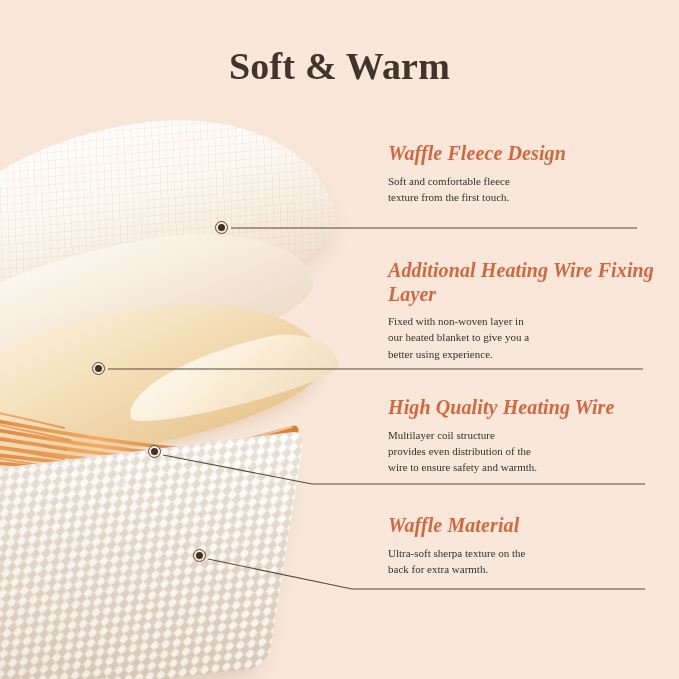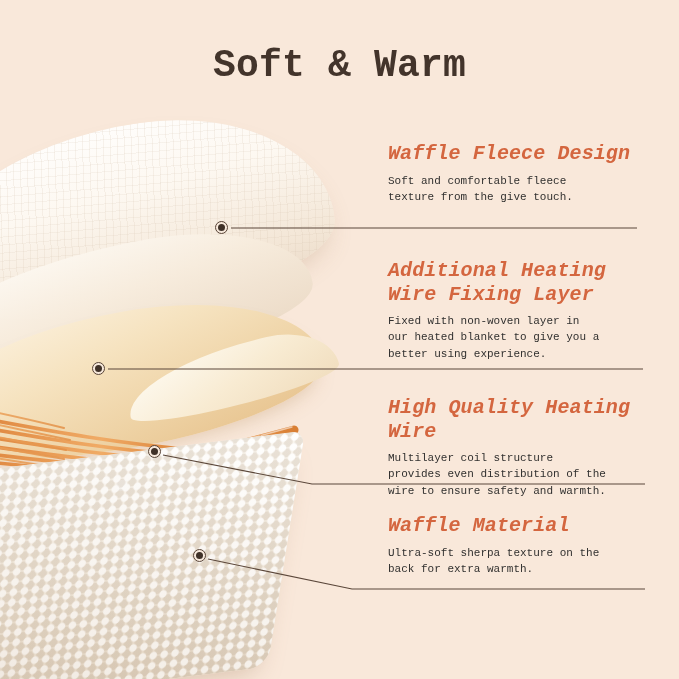--- a/index.html
+++ b/index.html
@@ -6,21 +6,21 @@
     margin: 0;
     padding: 0;
     background: #f9e8da;
   }
   #infographic {
     position: relative;
     width: 679px;
     height: 679px;
     overflow: hidden;
     background: #f9e8da;
-    font-family: Liberation Mono, monospace;
+    font-family: Liberation Serif, serif;
   }
 
   
   .title {
     position: absolute;
     left: 0;
     top: 44px;
     width: 679px;
     text-align: center;
     font-size: 38px;
@@ -283,21 +283,21 @@
 
   <div class="dot" style="left:215px; top:221px;"></div>
   <div class="dot" style="left:92px;  top:362px;"></div>
   <div class="dot" style="left:148px; top:445px;"></div>
   <div class="dot" style="left:193px; top:549px;"></div>
 
   <div class="feature" id="feat-0">
     <div class="feature-title">Waffle Fleece Design</div>
     <div class="feature-body">
       <span class="ln">Soft and comfortable fleece</span>
-      <span class="ln">texture from the give touch.</span>
+      <span class="ln">texture from the first touch.</span>
     </div>
   </div>
 
   <div class="feature" id="feat-2">
     <div class="feature-title">High Quality Heating Wire</div>
     <div class="feature-body">
       <span class="ln">Multilayer coil structure</span>
       <span class="ln">provides even distribution of the</span>
       <span class="ln">wire to ensure safety and warmth.</span>
     </div>

